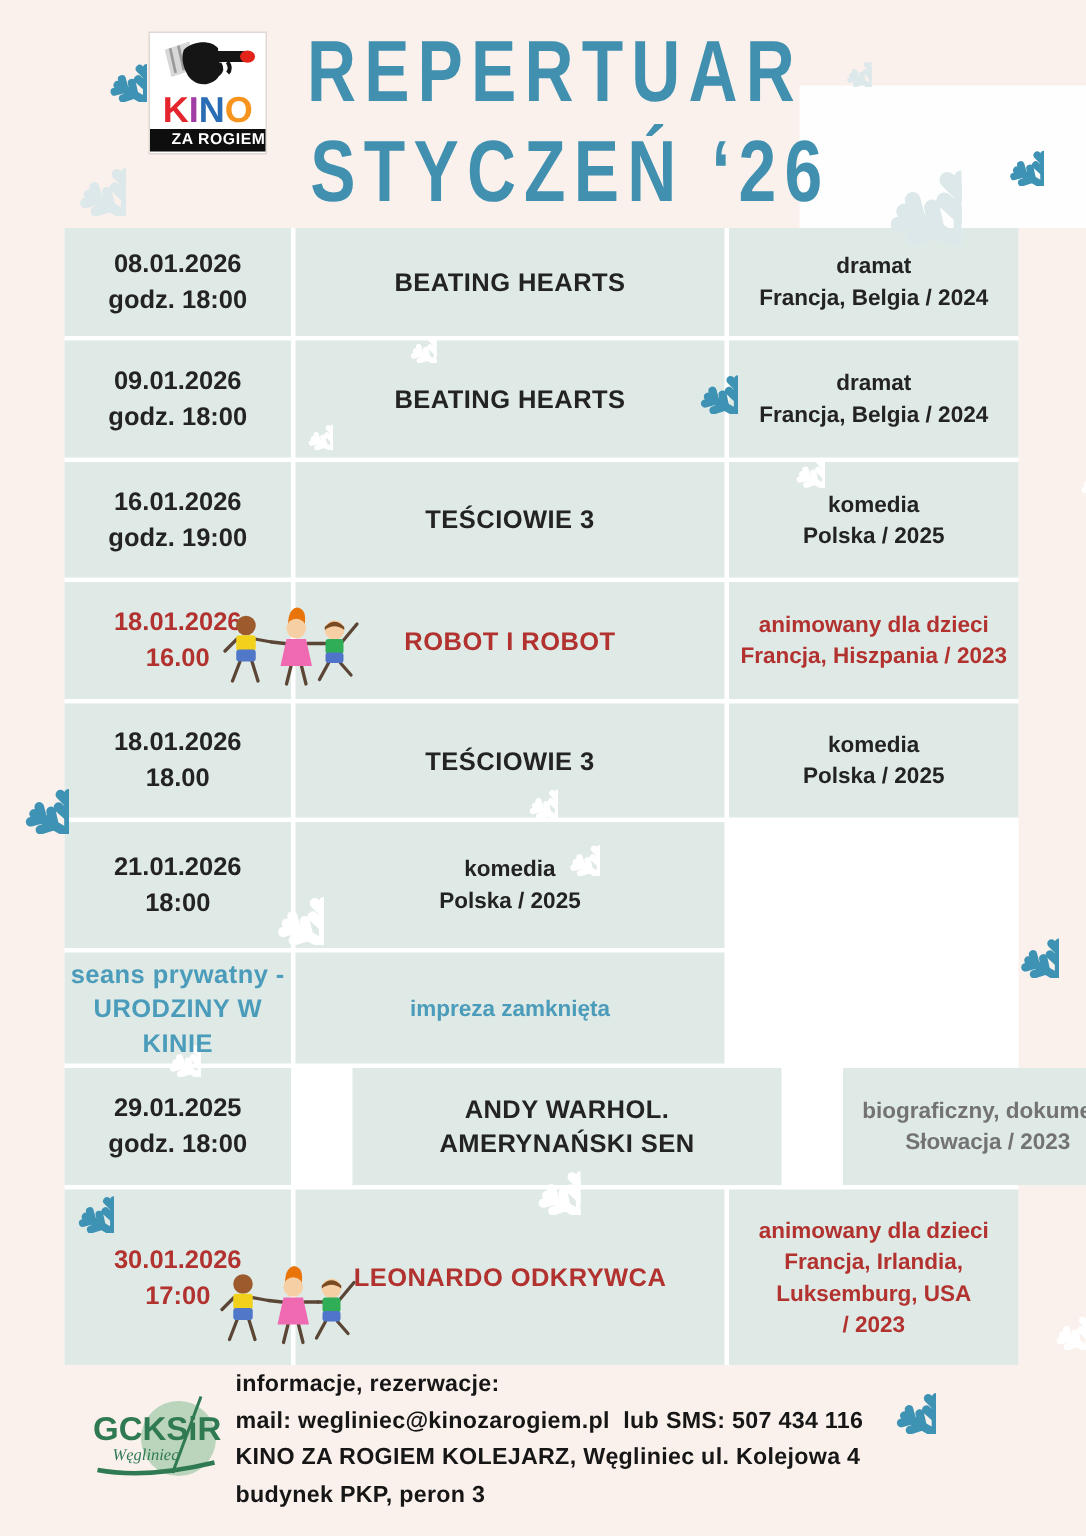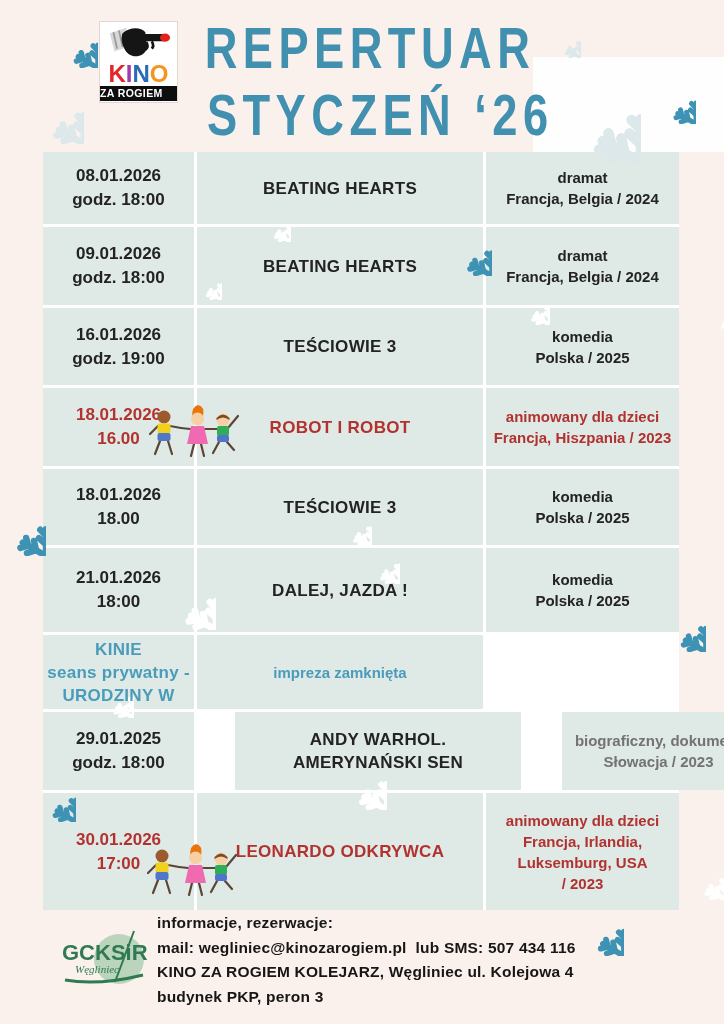--- a/index.html
+++ b/index.html
@@ -12,21 +12,21 @@
   
   .flake{position:absolute;pointer-events:none;z-index:3;}
   
   .logo-box{
     position:absolute;left:100px;top:22px;width:77px;height:80px;background:#fff;z-index:4;
     display:flex;flex-direction:column;align-items:center;
     box-shadow:0 0 0 1px rgba(0,0,0,.10);
   }
   .hand-svg{display:block;margin-top:2px;}
   .logo-kino{font-weight:bold;font-size:24px;line-height:22px;letter-spacing:0;margin-top:-3px;white-space:nowrap;}
-  .logo-tag{background:#0e0e0e;color:#fff;font-size:10.5px;font-weight:bold;width:100%;text-align:left;line-height:15px;letter-spacing:.4px;margin-top:1px;}
+  .logo-tag{background:#0e0e0e;color:#fff;font-size:10.5px;font-weight:bold;width:100%;text-align:right;line-height:15px;letter-spacing:.4px;margin-top:1px;}
   
   .title-wrap{position:absolute;left:158px;top:14px;width:404px;text-align:center;z-index:4;color:var(--title-teal,#4190b0);font-weight:bold;}
   .title-line{display:block;white-space:nowrap;}
   .title-line>span{display:inline-block;transform:scaleX(.78);transform-origin:center;font-size:58px;letter-spacing:7px;line-height:67px;}
   
   .schedule{position:absolute;left:43px;top:152px;width:636px;background:#fff;display:flex;flex-direction:column;gap:3px;}
   .row{display:grid;grid-template-columns:151px 286px 193px;gap:3px;position:relative;}
   .cell{background:var(--cell-bg,#dfe9e5);display:flex;align-items:center;justify-content:center;text-align:center;}
   .cell-text{position:relative;z-index:4;font-weight:bold;}
   .cell.date  .cell-text{font-size:17px;line-height:24px;}
@@ -292,37 +292,32 @@
           </div>
         </div>
       </div>
       <div class="row" style="height: 84px;">
         <div class="cell date">
           <div class="cell-text" style="color: rgb(35, 35, 35);">
             <div>21.01.2026</div>
             <div>18:00</div>
           </div>
         </div>
-        <div class="cell title">
-          <div class="cell-text" style="color: rgb(35, 35, 35);">
-            <div>DALEJ, JAZDA !</div>
-          </div>
-        </div>
         <div class="cell info">
           <div class="cell-text" style="color: rgb(35, 35, 35);">
             <div>komedia</div>
             <div>Polska / 2025</div>
           </div>
         </div>
       </div>
       <div class="row" style="height: 74px;">
         <div class="cell title">
           <div class="cell-text" style="color: rgb(74, 156, 186);">
+            <div>seans prywatny - URODZINY W</div>
             <div>KINIE</div>
-            <div>seans prywatny - URODZINY W</div>
           </div>
         </div>
         <div class="cell info">
           <div class="cell-text" style="color: rgb(74, 156, 186);">
             <div>impreza zamknięta</div>
           </div>
         </div>
       </div>
       <div class="row" style="height: 78px; gap: 41px;">
         <div class="cell date">

